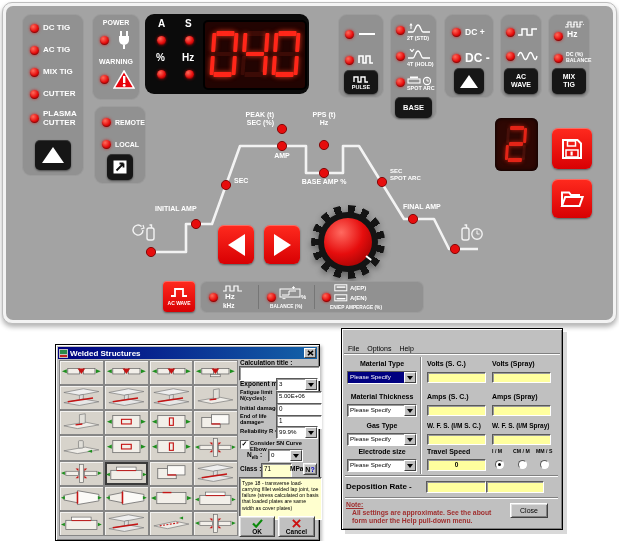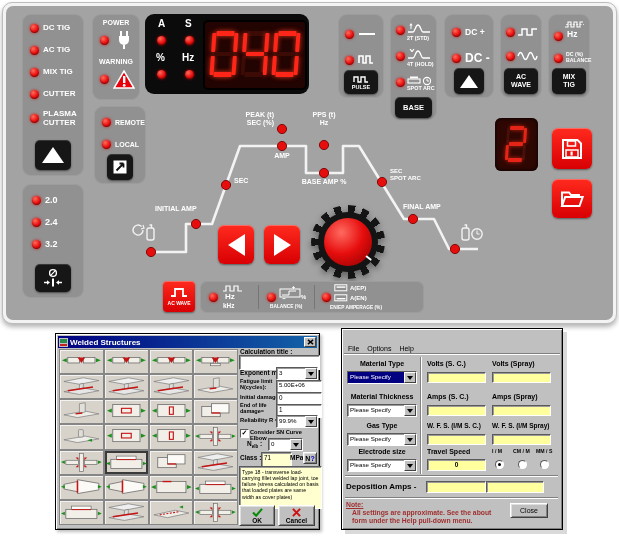--- a/index.html
+++ b/index.html
@@ -151,43 +151,20 @@
         <div class="lrow" style="left:8px;top:96px">
             <i class="led"></i>
             <span class="lbl pre">PLASMA
 CUTTER</span>
           </div>
         <button class="kbtn" style="left:13px;top:126px;width:36px;height:30px">
             <span class="tri-up"></span>
           </button>
       </div>
 
-      <div class="grp" style="left:16px;top:178px;width:62px;height:114px">
-        <div class="lrow" style="left:10px;top:12px">
-            <i class="led"></i>
-            <span class="lbl" style="font-size:9px">2.0</span>
-          </div>
-        <div class="lrow" style="left:10px;top:34px">
-            <i class="led"></i>
-            <span class="lbl" style="font-size:9px">2.4</span>
-          </div>
-        <div class="lrow" style="left:10px;top:56px">
-            <i class="led"></i>
-            <span class="lbl" style="font-size:9px">3.2</span>
-          </div>
-        <button class="kbtn" style="left:13px;top:80px;width:36px;height:28px">
-          <svg width="22" height="20" viewBox="0 0 22 20">
-            <circle cx="11" cy="5" r="3.4" fill="none" stroke="#fff" stroke-width="1.4"></circle>
-            <path d="M8.2 7.8 L13.8 2.2" stroke="#fff" stroke-width="1.2"></path>
-            <path d="M11 10.5 v8" stroke="#fff" stroke-width="2"></path>
-            <path d="M2 14.5 h4 M20 14.5 h-4" stroke="#fff" stroke-width="1.6"></path>
-            <path d="M8 14.5 l-3 -2.2 v4.4 z M14 14.5 l3 -2.2 v4.4 z" fill="#fff"></path>
-          </svg>
-        </button>
-      </div>
 
       <div class="grp" style="left:86px;top:8px;width:48px;height:86px">
         <span class="lbl" style="position:absolute;left:0;right:0;top:5px;text-align:center;font-size:7px">POWER</span>
         <i class="led" style="position:absolute;left:8px;top:22px"></i>
         <svg class="ab" style="left:22px;top:15px" width="20" height="22" viewBox="0 0 20 22">
           <path d="M7 2 v5 M13 2 v5" stroke="#fff" stroke-width="2"></path>
           <path d="M5 7 h10 v4 a5 5 0 0 1 -10 0 z" fill="#fff"></path>
           <path d="M10 16 v4" stroke="#fff" stroke-width="2"></path>
         </svg>
         <span class="lbl" style="position:absolute;left:0;right:0;top:44px;text-align:center;font-size:7px">WARNING</span>
@@ -433,21 +410,21 @@
         <svg class="ab" style="left:134px;top:13px" width="14" height="8" viewBox="0 0 14 8">
             <rect x="0.8" y="0.8" width="12" height="6" fill="none" stroke="#fff" stroke-width="1"></rect>
             <rect x="2.6" y="4" width="8.8" height="1.4" fill="#fff"></rect>
           </svg>
         <span class="tinylbl" style="left:150px;top:14px;font-size:6px">A(EN)</span>
         <span class="tinylbl" style="left:130px;top:24px;font-size:4.8px">EN/EP AMPERAGE (%)</span>
       </div>
     </div>
   </div>
 
-  <div class="win" style="left:55px;top:333px;width:263px;height:195px">
+  <div class="win" style="left:55px;top:344px;width:263px;height:195px">
     <div class="titlebar">
       <svg width="9" height="9" viewBox="0 0 9 9">
         <rect width="9" height="9" fill="#c0c0c0"></rect>
           <rect x="1" y="1" width="7" height="4" fill="#2a8a4a"></rect>
           <rect x="1" y="6" width="7" height="2" fill="#c22222"></rect>
       </svg>
       <span class="title">Welded Structures</span>
       <button class="tbtn">
         <svg width="7" height="6" viewBox="0 0 8 7">
             <path d="M1 1 L7 6 M7 1 L1 6" stroke="#000" stroke-width="1.6"></path>
@@ -822,21 +799,21 @@
 
     <span class="wlbl" style="left:150px;top:120px;font-size:5.2px">I / M</span>
     <span class="wlbl" style="left:171px;top:120px;font-size:5.2px">CM / M</span>
     <span class="wlbl" style="left:194px;top:120px;font-size:5.2px">MM / S</span>
     <span class="radio on" style="left:153px;top:131px"></span>
     <span class="radio" style="left:176px;top:131px"></span>
     <span class="radio" style="left:198px;top:131px"></span>
 
     <div class="groove" style="left:3px;top:146px;width:213px"></div>
 
-    <span class="wlbl" style="left:4px;top:154px;font-size:8px">Deposition Amps -</span>
+    <span class="wlbl" style="left:4px;top:154px;font-size:8px">Deposition Rate -</span>
     <div class="yf sunk" style="left:84px;top:152px;width:58px;height:10px"></div>
     <div class="yf sunk" style="left:144px;top:152px;width:56px;height:10px"></div>
 
     <div class="groove" style="left:3px;top:168px;width:213px"></div>
 
     <span class="note" style="left:4px;top:172px;text-decoration:underline">Note:</span>
     <span class="note" style="left:10px;top:180px">All settings are approximate. See the about</span>
     <span class="note" style="left:10px;top:188px">form under the Help pull-down menu.</span>
     <button class="wbtn" style="left:168px;top:174px;width:38px;height:15px">
         <span>Close</span>

